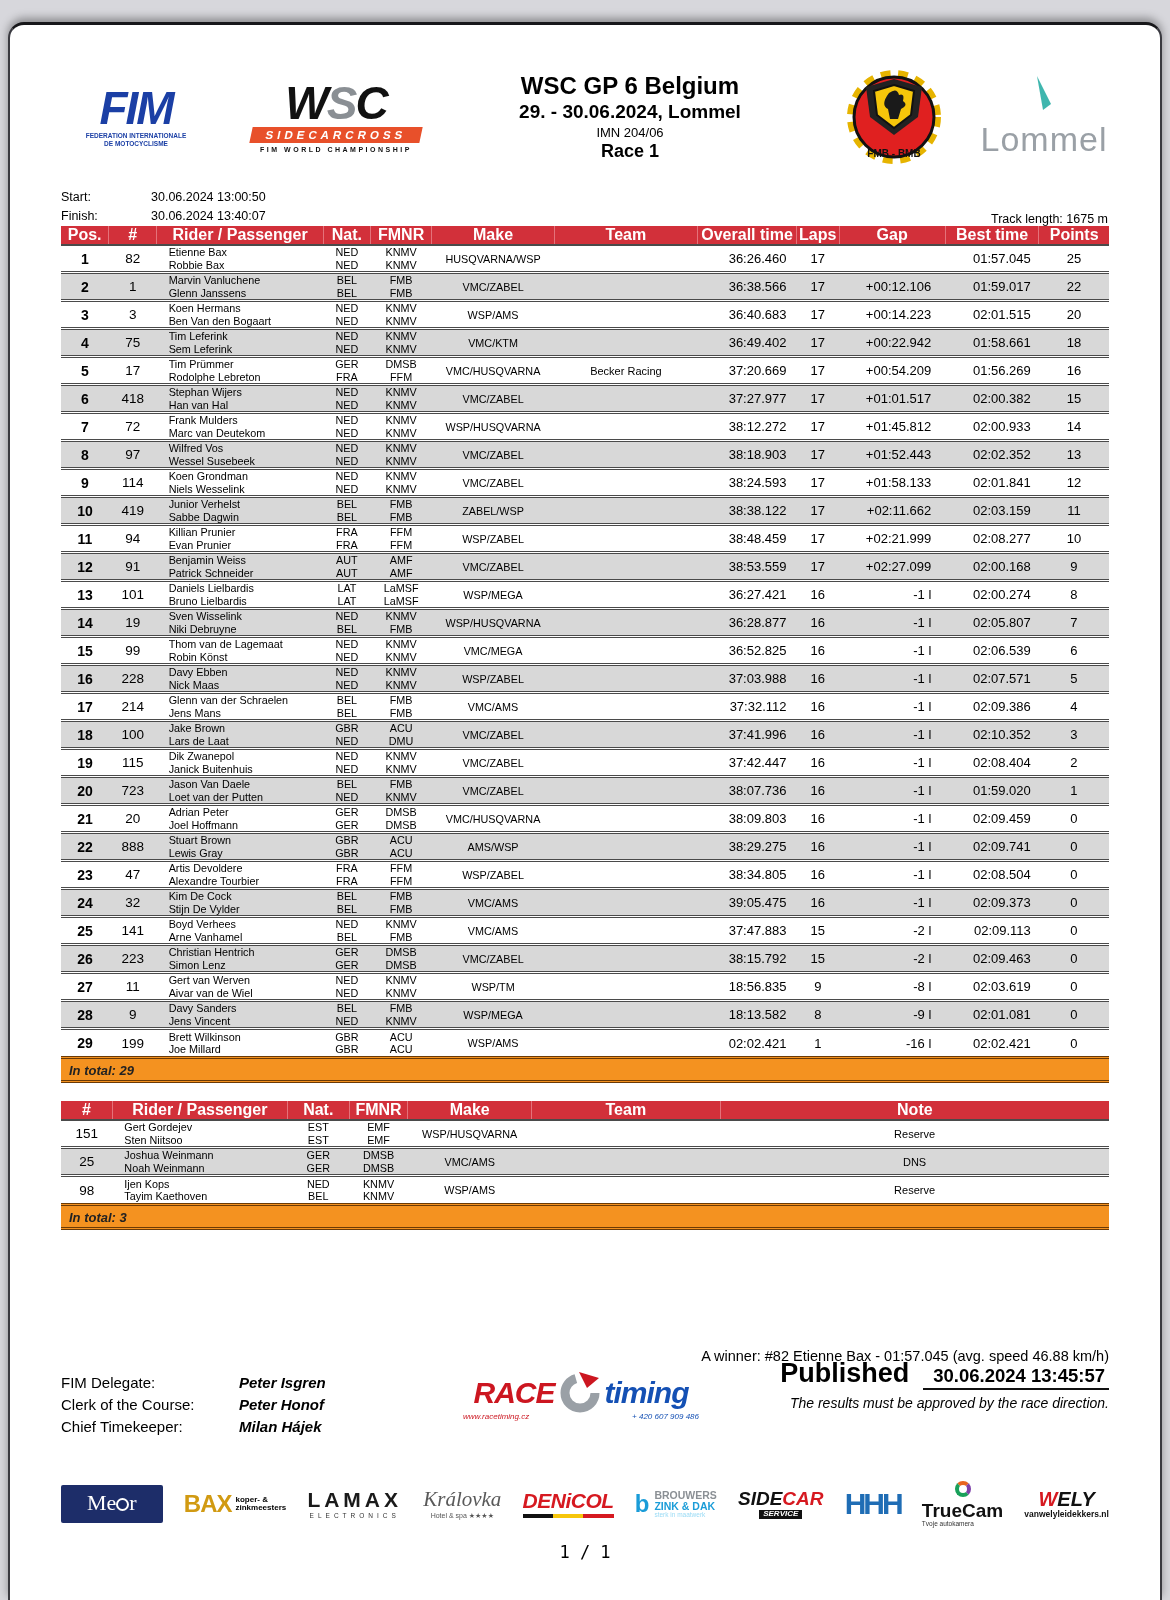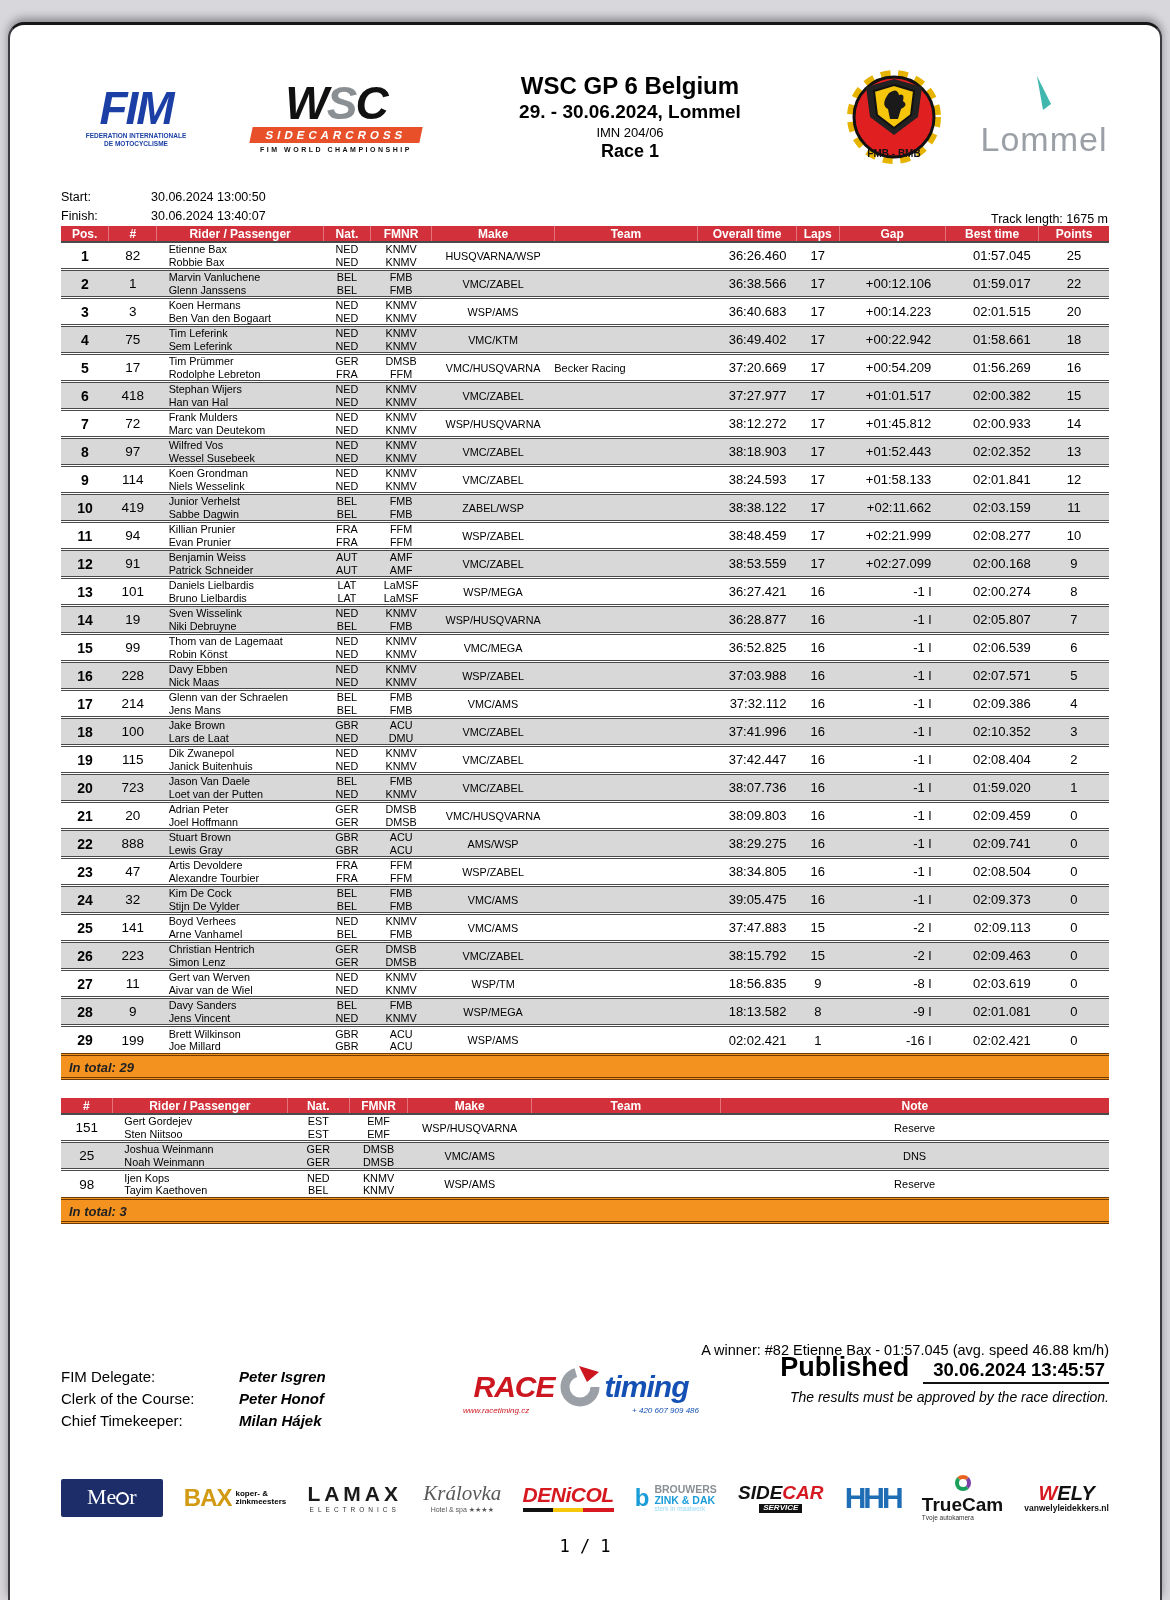--- a/index.html
+++ b/index.html
@@ -29,34 +29,34 @@
   .fmb-logo { width:110px; display:flex; justify-content:center; }
   .lommel-logo { width:130px; text-align:center; margin-left:30px; }
   .lommel-word { font-size:34px; color:#9aa0a6; letter-spacing:1px; }
   
   .meta { position:relative; margin-top:8px; font-size:12.5px; }
   .meta-row { display:flex; line-height:19px; }
   .meta-label { width:90px; }
   .track { position:absolute; right:1px; bottom:0; font-size:12.5px; }
   
   table { width:100%; border-collapse:collapse; table-layout:fixed; }
-  thead th { background:#d2303a; color:#fff; font-size:12px; font-weight:bold; height:16px; border-left:1px solid #e4727a; }
+  thead th { background:#d2303a; color:#fff; font-size:16px; font-weight:bold; height:16px; border-left:1px solid #e4727a; }
   thead th:first-child { border-left:none; }
   tbody tr { height:27.5px; background:#fff; }
   tbody tr.alt { background:#d8d8d8; }
   tbody tr { border-top:3px double #4a4a4a; }
   tbody tr:first-child { border-top:2px solid #4a4a4a; }
   td { font-size:13px; vertical-align:middle; overflow:hidden; white-space:nowrap; }
   .dual div { font-size:10.8px; line-height:12.5px; }
   .c-pos  { text-align:center; font-weight:bold; font-size:14px; }
   .c-num  { text-align:center; font-size:13.5px; }
   .c-rider { text-align:left; padding-left:12px; }
   .c-nat, .c-fmnr { text-align:center; }
   .c-make { text-align:center; font-size:10.8px; }
-  .c-team { text-align:left; font-size:11px; }
+  .c-team { text-align:center; font-size:11px; }
   .c-overall { text-align:right; padding-right:10px; }
   .c-laps { text-align:center; }
   .c-gap { text-align:right; padding-right:14px; }
   .c-best { text-align:right; padding-right:8px; }
   .c-pts { text-align:center; }
   .c-note { text-align:center; font-size:11px; }
   .total-bar {
     background:#f49220; border-top:3px double #6b3a05; border-bottom:3px double #6b3a05;
     font-size:13px; font-style:italic; font-weight:bold; color:#222;
     padding:4px 8px; height:27px;

